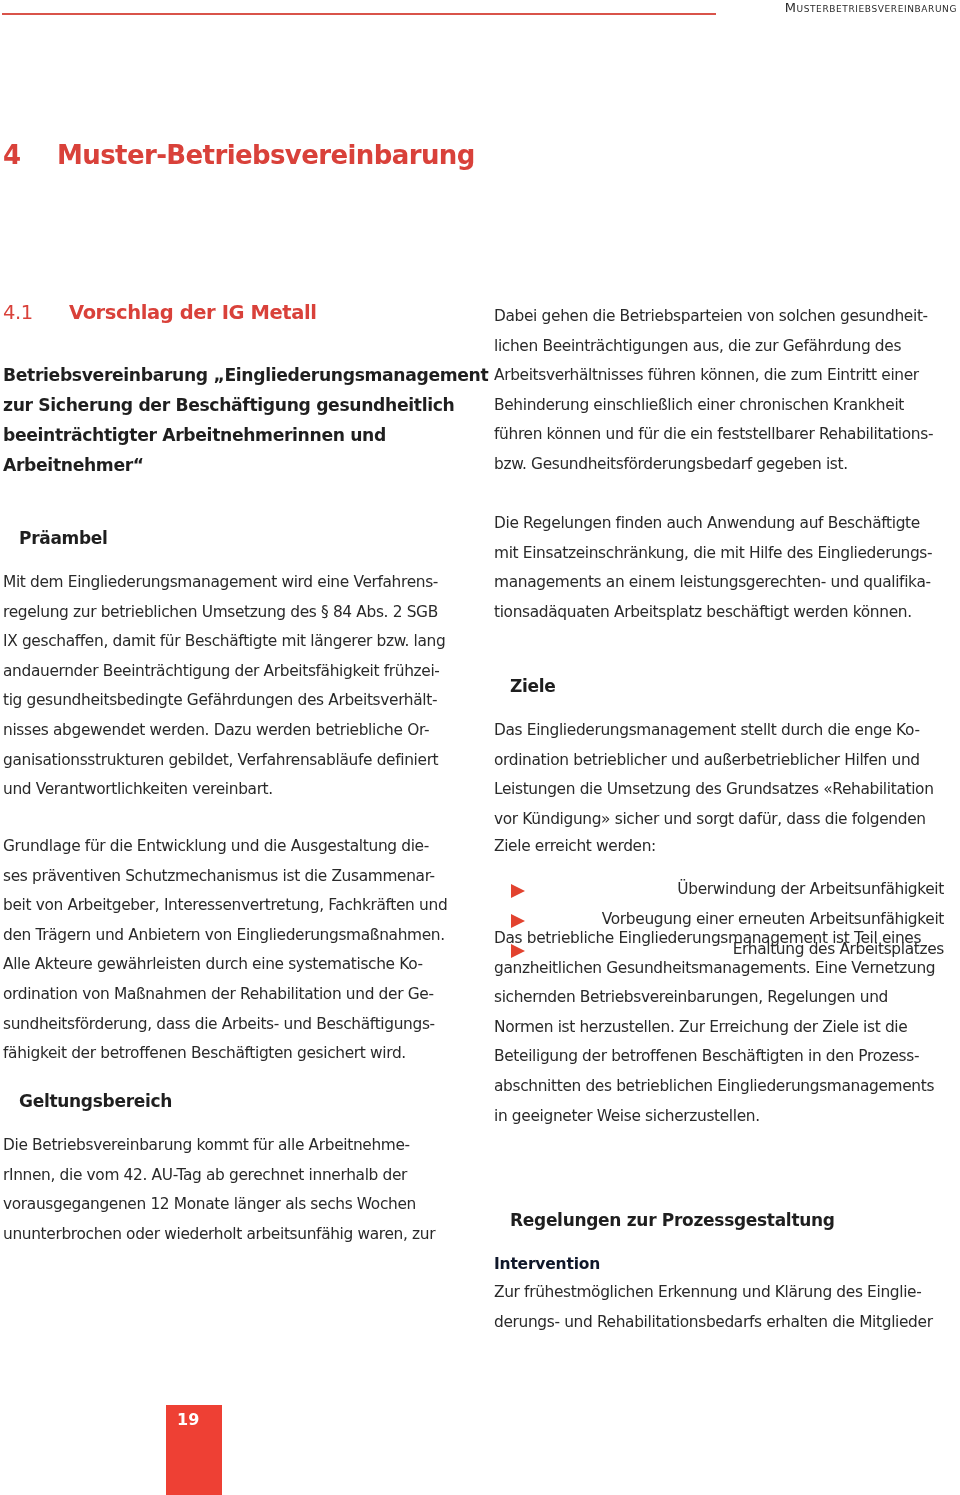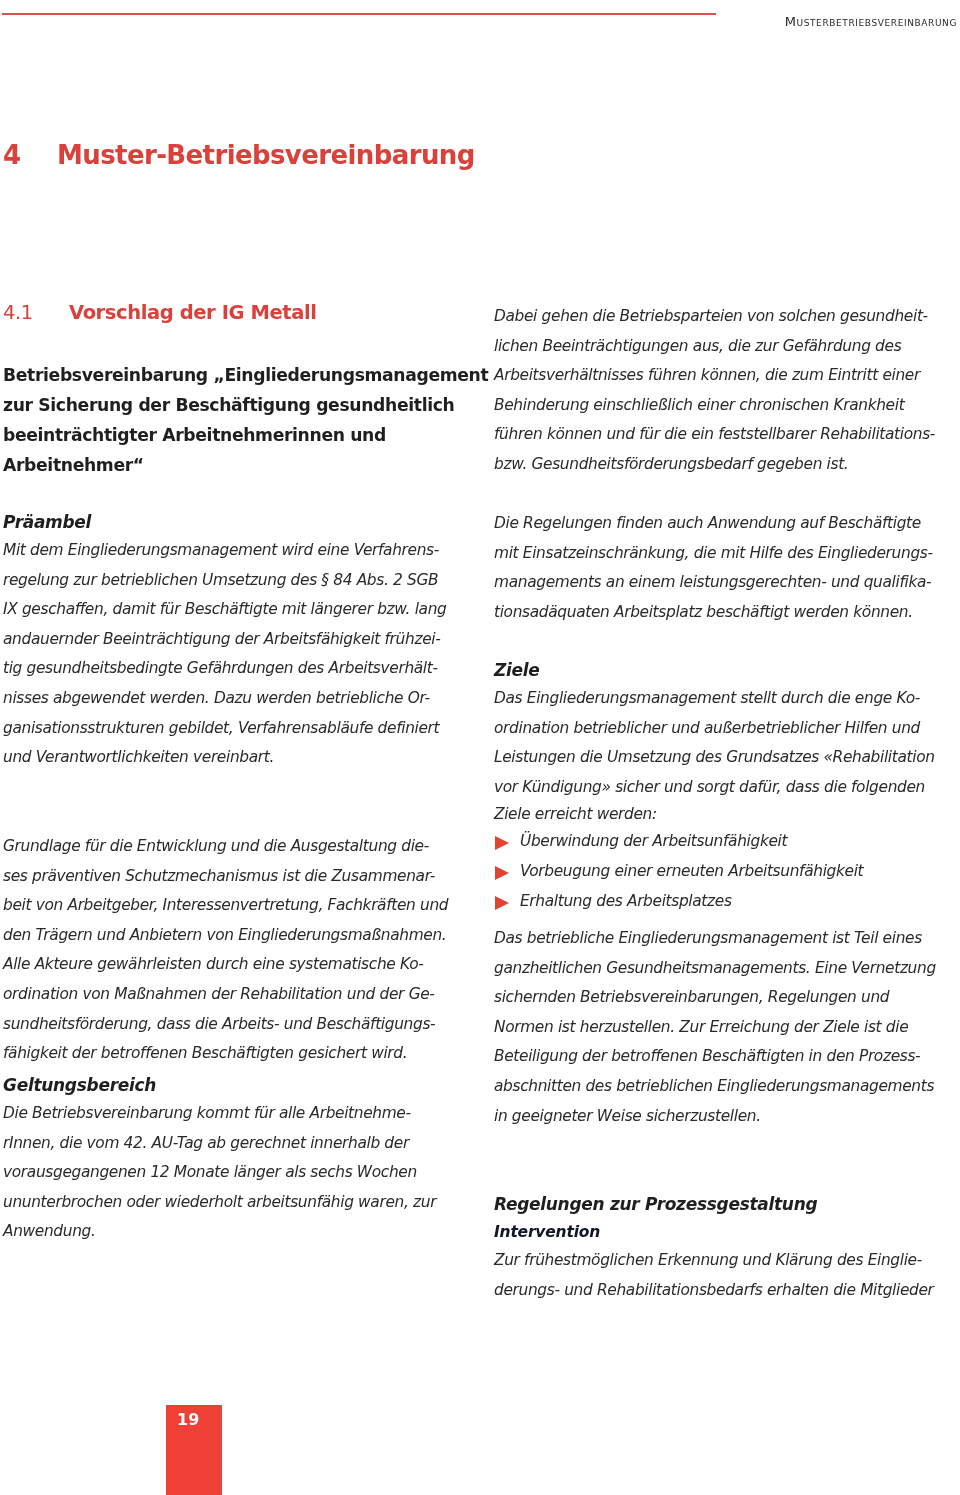--- a/index.html
+++ b/index.html
@@ -19,21 +19,21 @@
       position: absolute;
       left: 2px;
       top: 13px;
       width: 714px;
       height: 2px;
       background: #d9534a;
     }
     .running-head {
       position: absolute;
       right: 3px;
-      top: 14px;
+      top: 0px;
       font-family: "DejaVu Sans", sans-serif;
       font-size: 13px;
       font-variant: small-caps;
       letter-spacing: 0.6px;
       color: #2a2a2a;
       line-height: 16px;
     }
     .chapter-title {
       position: absolute;
       left: 3px;
@@ -54,21 +54,20 @@
       font-weight: bold;
       font-size: 19.5px;
       color: #d9413a;
       white-space: nowrap;
       letter-spacing: -0.4px;
     }
     .section-title .num { display: inline-block; width: 66px; font-weight: normal; }
     .col {
       position: absolute;
       width: 470px;
-      font-style: italic;
     }
     .col-left { left: 3px; }
     .col-right { left: 494px; width: 466px; }
     .bv-title {
       position: absolute;
       left: 3px;
       top: 360px;
       width: 470px;
       font-family: "DejaVu Sans", sans-serif;
       font-weight: bold;
@@ -85,33 +84,33 @@
       margin: 0;
       letter-spacing: -0.35px;
     }
     .para .line { display: block; white-space: nowrap; }
     .subhead {
       font-family: "DejaVu Sans", sans-serif;
       font-weight: bold;
       font-size: 17px;
       line-height: 28px;
       color: #1f1f1f;
-      margin: 0;
+      margin: 16px;
       letter-spacing: -0.3px;
     }
     .subhead-red {
       font-family: "DejaVu Sans", sans-serif;
       font-weight: bold;
       font-size: 15.5px;
       line-height: 28px;
       color: #0f172a;
       margin: 0;
       letter-spacing: -0.2px;
     }
-    .bullets { list-style: none; margin: 0; padding: 0; }
+    .bullets { list-style: none; margin: 16px; padding: 0; text-align: right; }
     .bullets li {
       position: relative;
       padding-left: 26px;
       font-family: "DejaVu Sans", sans-serif;
       font-size: 15.4px;
       line-height: 29.6px;
       white-space: nowrap;
       letter-spacing: -0.35px;
     }
     .bullets .tri {
@@ -190,21 +189,20 @@
   </p>
 </div>
 
 <div class="col col-left" style="top:1071px;">
   <h3 class="subhead">Geltungsbereich</h3>
   <p class="para">
     <span class="line">Die Betriebsvereinbarung kommt für alle Arbeitnehme-</span>
     <span class="line">rInnen, die vom 42. AU-Tag ab gerechnet innerhalb der</span>
     <span class="line">vorausgegangenen 12 Monate länger als sechs Wochen</span>
     <span class="line">ununterbrochen oder wiederholt arbeitsunfähig waren, zur</span>
-    <span class="line">Anwendung.</span>
   </p>
 </div>
 
 <div class="col col-right" style="top:302px;">
   <p class="para">
     <span class="line">Dabei gehen die Betriebsparteien von solchen gesundheit-</span>
     <span class="line">lichen Beeinträchtigungen aus, die zur Gefährdung des</span>
     <span class="line">Arbeitsverhältnisses führen können, die zum Eintritt einer</span>
     <span class="line">Behinderung einschließlich einer chronischen Krankheit</span>
     <span class="line">führen können und für die ein feststellbarer Rehabilitations-</span>

